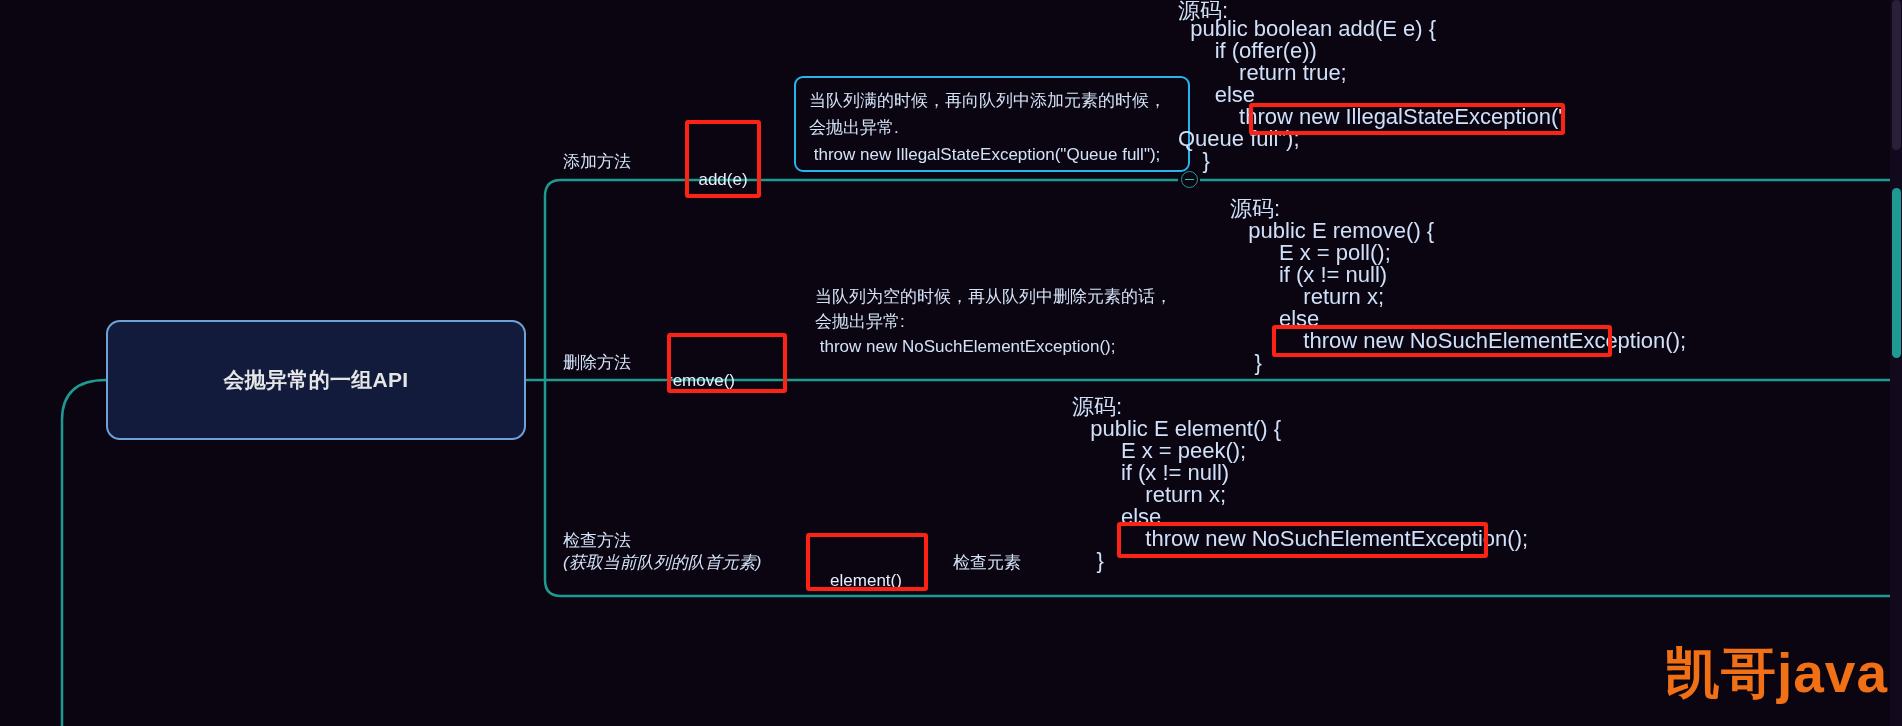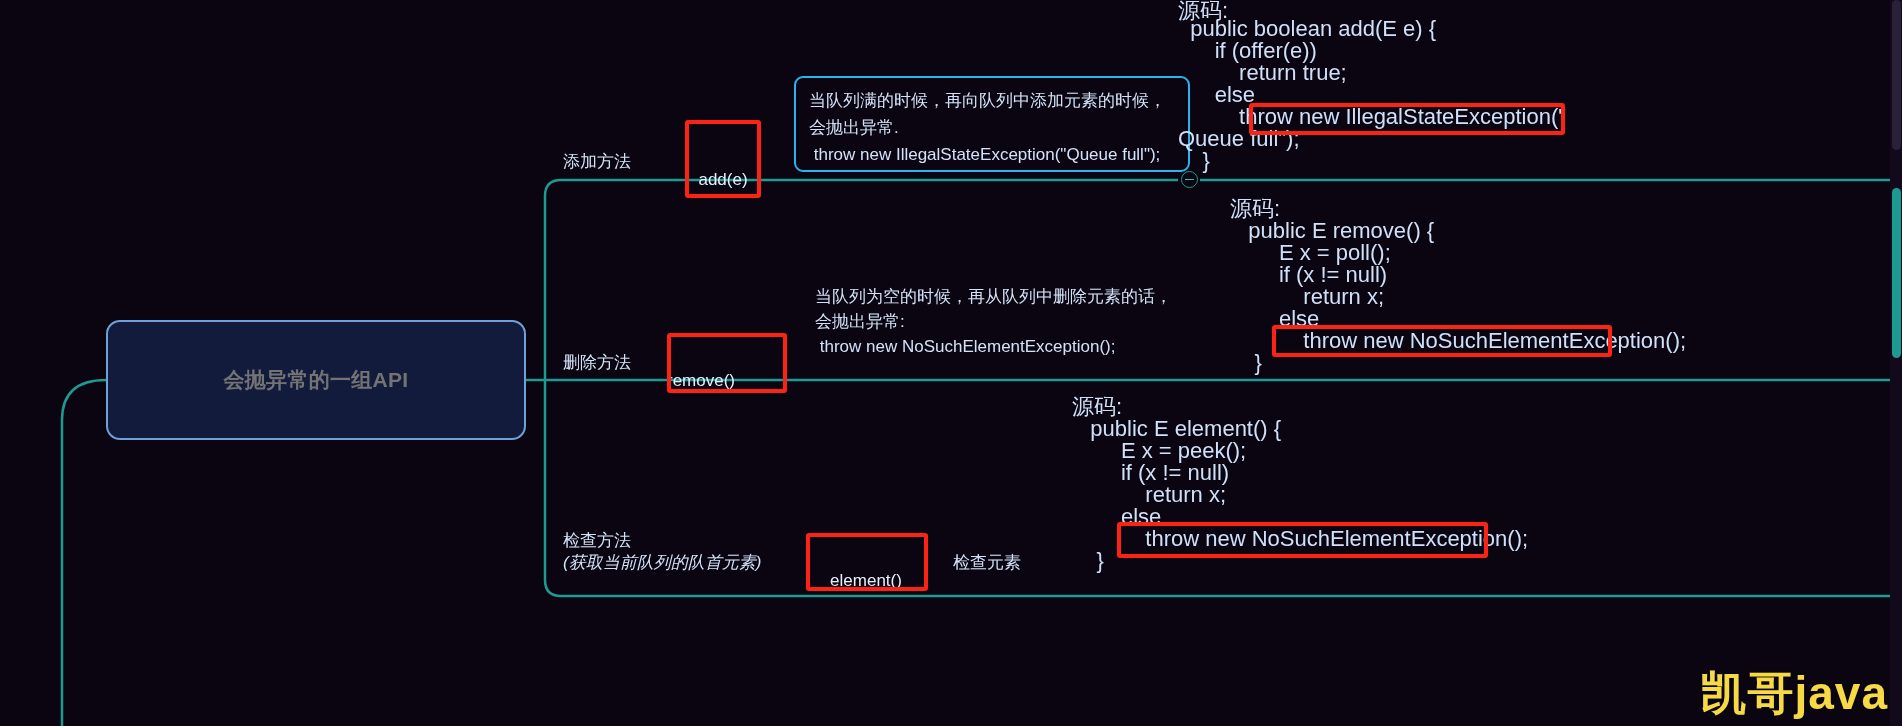--- a/index.html
+++ b/index.html
@@ -20,21 +20,21 @@
   .root-node{
     position:absolute;
     left:106px;top:320px;
     width:420px;height:120px;
     background:#121b3c;
     border:2px solid #6fa2d8;
     border-radius:14px;
     box-sizing:border-box;
     display:flex;align-items:center;justify-content:center;
     text-align:center;
-    color:#737373;
+    color:#e5e5e5;
     font-weight:bold;
     font-size:21px;
     line-height:30px;
     letter-spacing:.3px;
     padding:4px 14px;
   }
   .root-node .ln{display:block;}
 
   
   .txt{
@@ -98,23 +98,23 @@
     content:"";
     position:absolute;
     left:3px;top:6.5px;
     width:9px;height:1.5px;
     background:#29c6b6;
   }
 
   
   .watermark{
     position:absolute;
-    right:14px;bottom:1px;
-    color:#fde047;
-    font-size:46px;
+    right:14px;bottom:15px;
+    color:#f97316;
+    font-size:55px;
     font-weight:bold;
     letter-spacing:1px;
     opacity:.97;
     text-shadow:0 0 2px rgba(0,0,0,.6);
   }
 
   
   .scroll-track{
     position:absolute;right:0;top:0;width:12px;height:726px;
     background:#120a1c;

